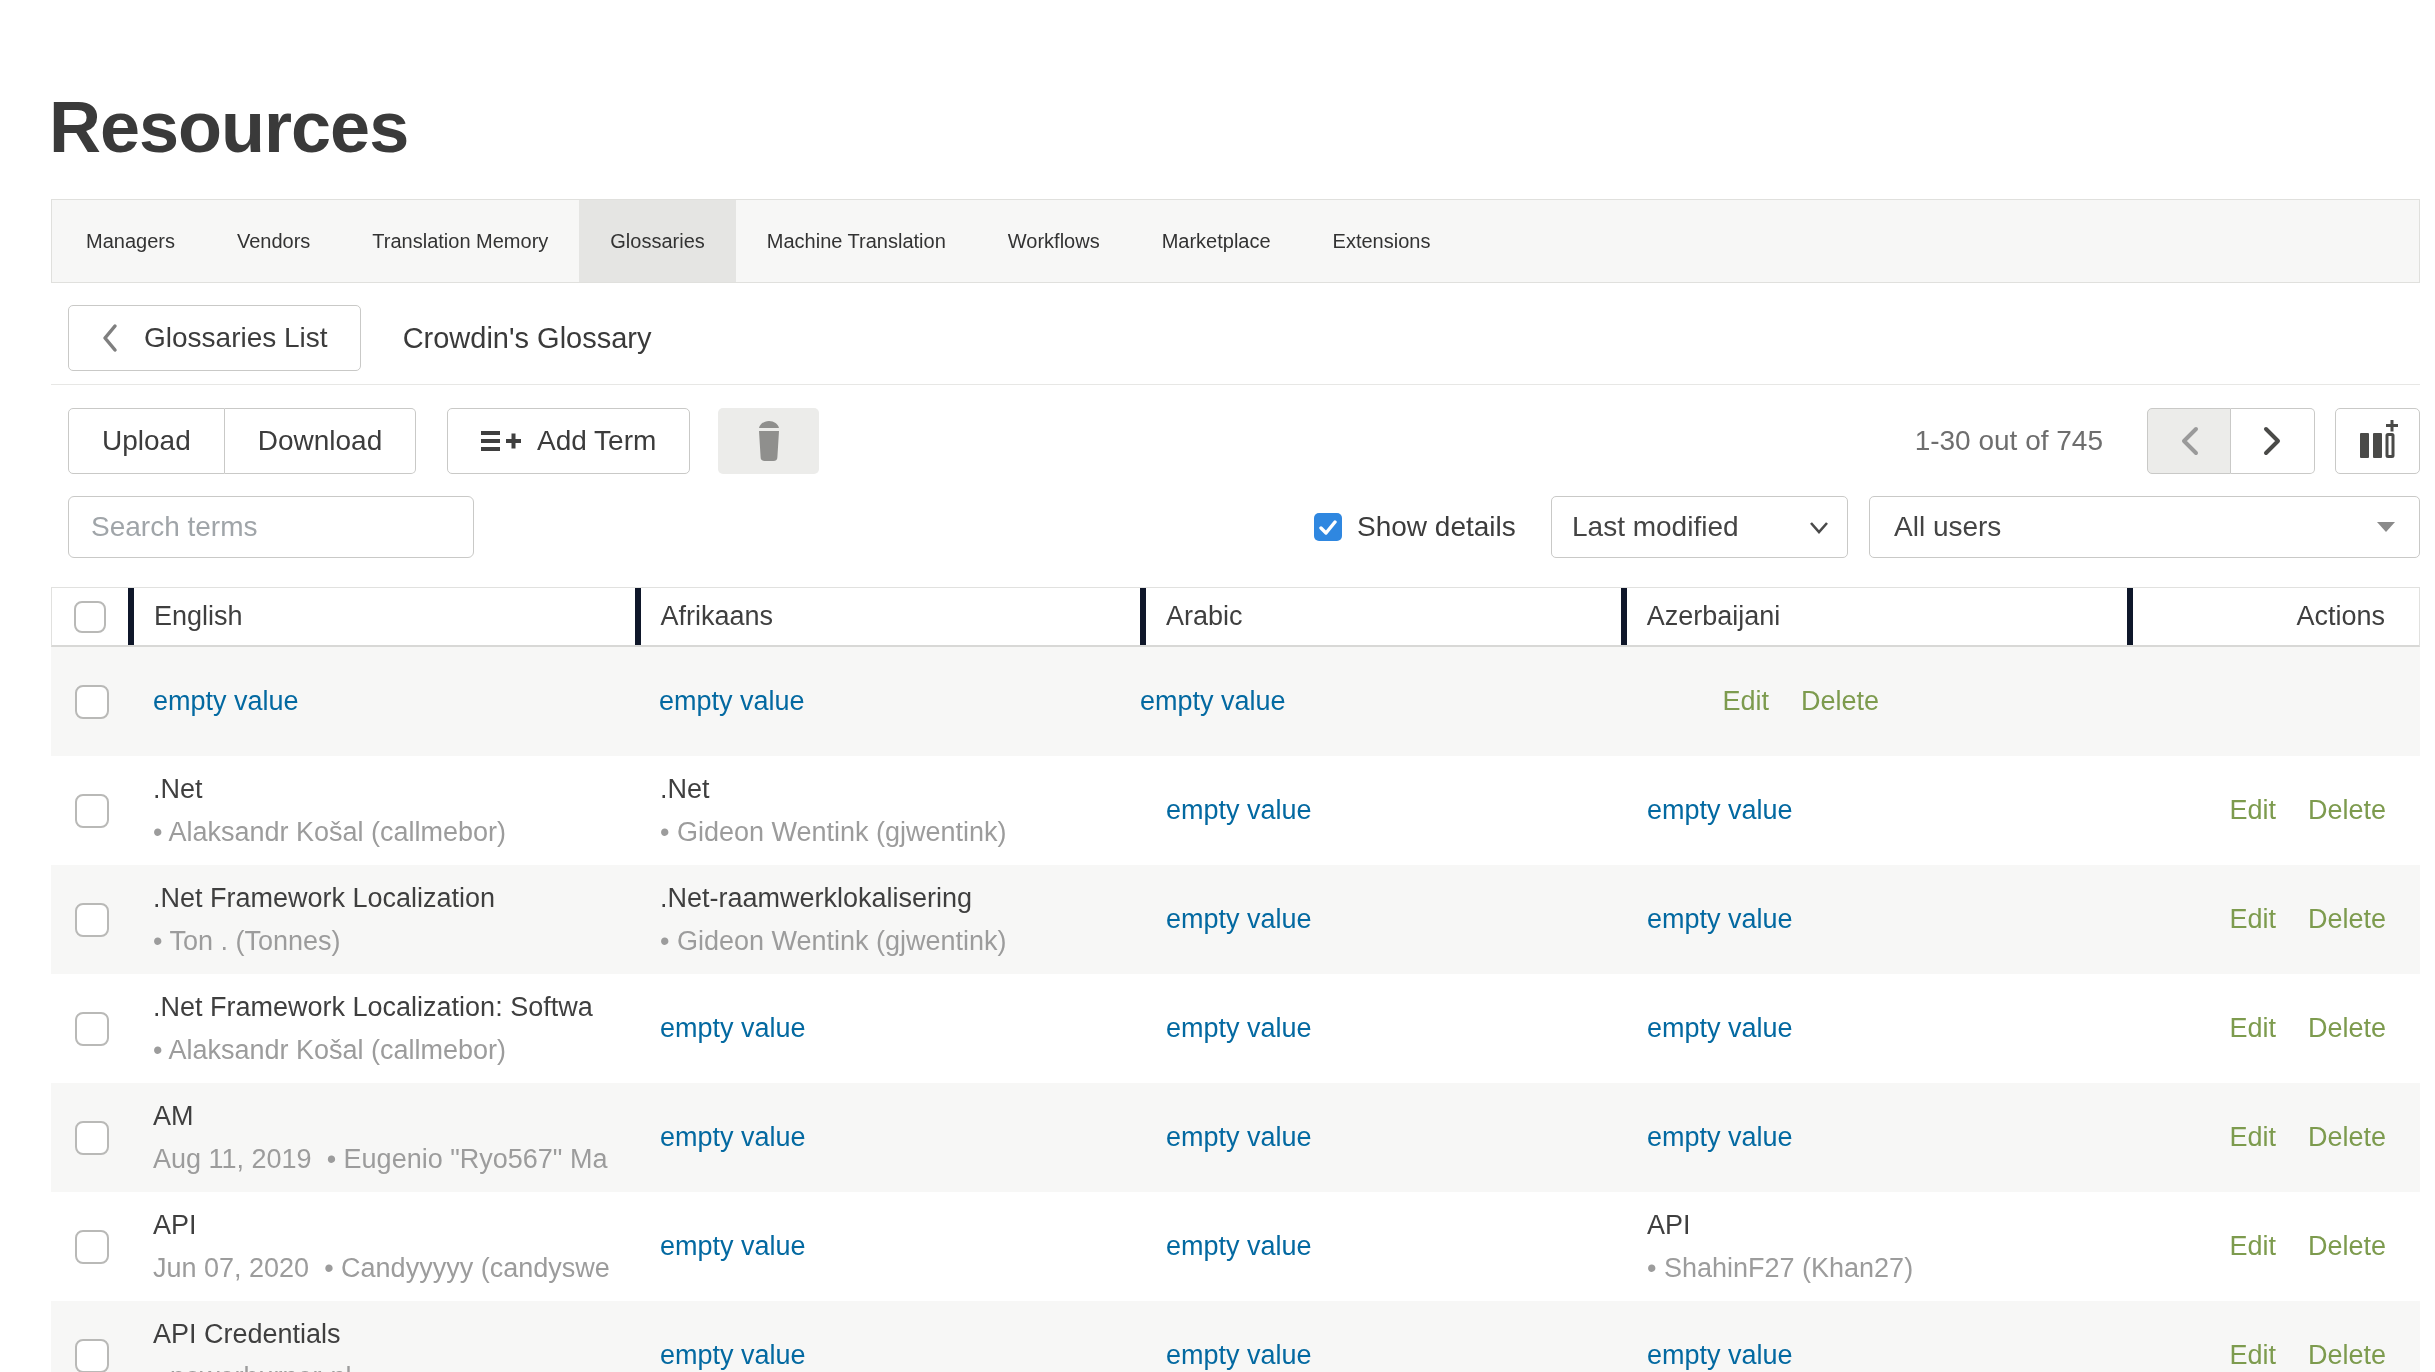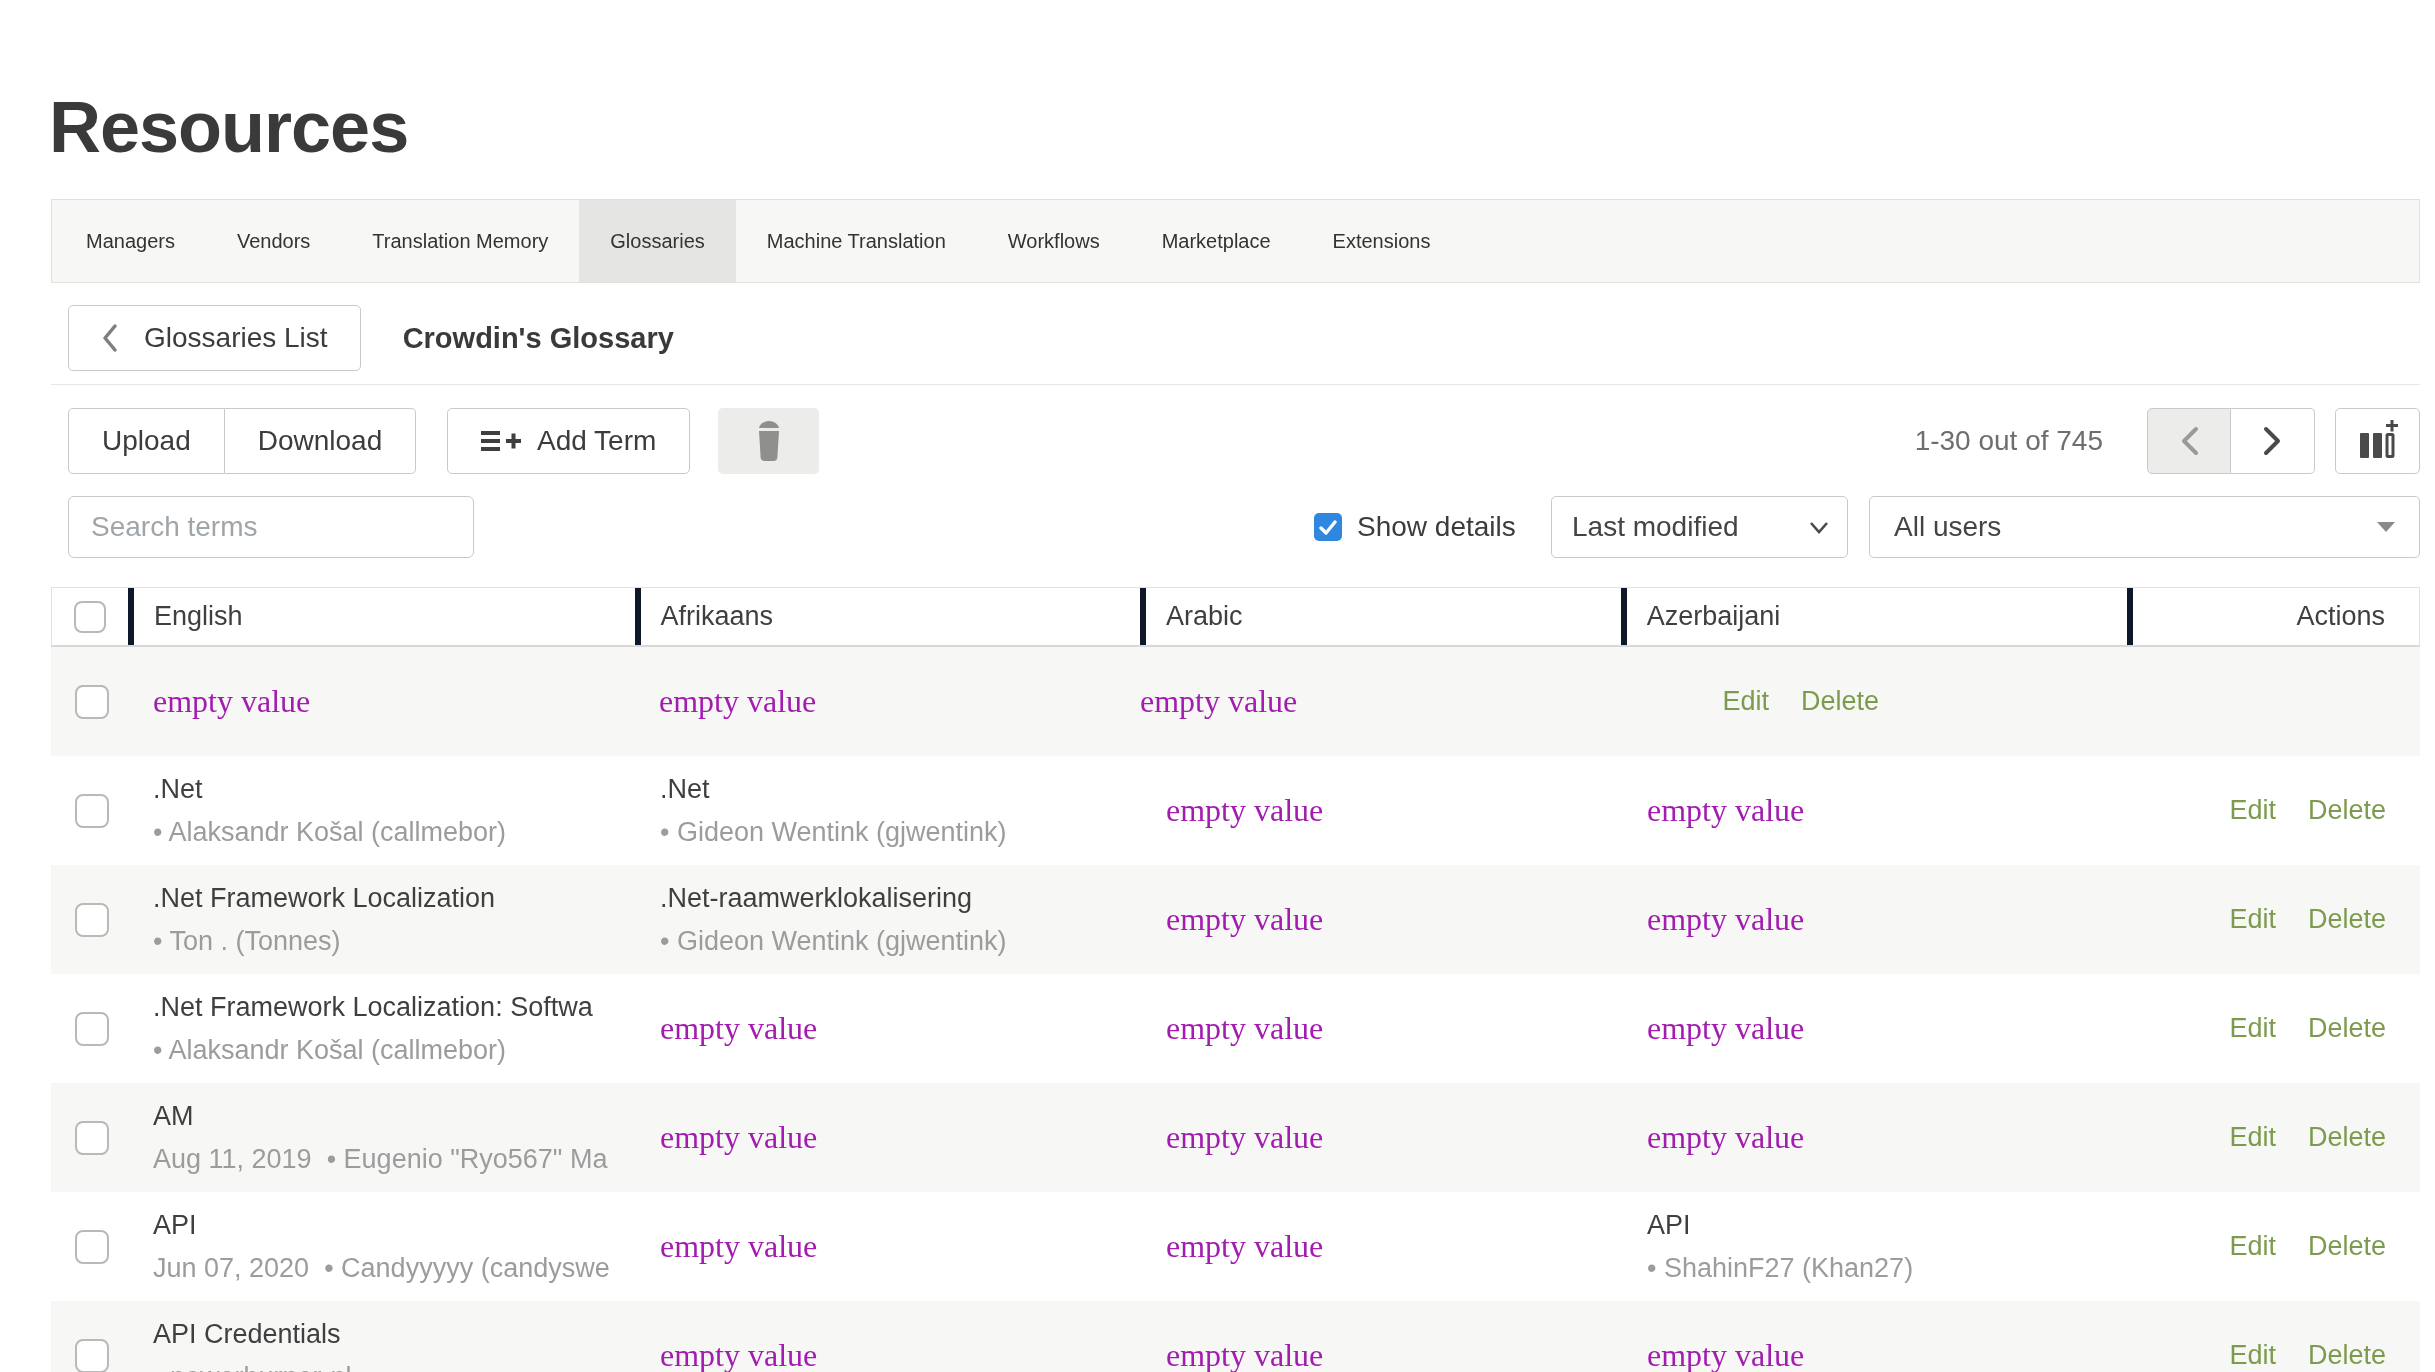--- a/index.html
+++ b/index.html
@@ -16,21 +16,21 @@
     background:#f7f7f6; border:1px solid #e0e0dd; display:flex; align-items:stretch; padding-left:3px;
   }
   .tab { display:flex; align-items:center; padding:0 31px; font-size:20px; color:#333; cursor:pointer; white-space:nowrap; }
   .tab.active { background:#e5e5e3; }
   
   .nav-row { position:absolute; left:68px; top:305px; height:66px; display:flex; align-items:center; }
   .back-btn {
     display:flex; align-items:center; gap:26px; height:66px; padding:2px 32px;
     background:#fff; border:1px solid #c9c9c7; border-radius:5px; font-size:28px; color:#3c3c3c; cursor:pointer;
   }
-  .glossary-title { margin-left:42px; font-size:29px; font-weight:700; color:#3a3a3a; }
+  .glossary-title { margin-left:42px; font-size:29px; font-weight:400; color:#3a3a3a; }
   .section-divider { position:absolute; left:51px; top:384px; width:2369px; height:1px; background:#e7e7e5; }
   
   .toolbar { position:absolute; left:0; top:408px; width:2435px; height:66px; }
   .btn {
     display:inline-flex; align-items:center; justify-content:center; height:66px; padding:0 33px;
     background:#fff; border:1px solid #c9c9c7; font-size:28px; color:#3c3c3c; cursor:pointer; white-space:nowrap;
   }
   .btn-group { position:absolute; left:68px; top:0; display:flex; }
   .btn-group .btn:first-child { border-radius:5px 0 0 5px; }
   .btn-group .btn:last-child { border-radius:0 5px 5px 0; border-left:none; }
@@ -72,21 +72,21 @@
   .col-af { width:506px; }
   .col-ar { width:481px; }
   .col-az { width:507px; }
   .col-actions { width:286px; }
   .trow { display:flex; height:109px; }
   .trow.striped { background:#f7f7f6; }
   .cell { display:flex; flex-direction:column; justify-content:center; padding-left:20px; overflow:hidden; }
   .checkcell { display:flex; align-items:center; justify-content:center; padding-left:0; }
   .term { font-size:27px; color:#3f3f3f; white-space:pre; line-height:34px; }
   .meta { font-size:27px; color:#9c9c9c; white-space:pre; line-height:34px; margin-top:9px; }
-  .empty-val { font-size:32px; color:#a21caf; white-space:nowrap;font-family:Liberation Serif, serif; }
+  .empty-val { font-size:27px; color:#0369a1; white-space:nowrap; }
   .actions-cell { flex-direction:row; align-items:center; justify-content:flex-end; padding-right:34px; gap:32px; }
   .link-action { font-size:27px; color:#7d9b4e; cursor:pointer; text-decoration:none; white-space:nowrap; }
   .checkbox { width:34px; height:34px; border:2px solid #b9b9b7; border-radius:8px; background:#fff; cursor:pointer; }
   .thead .checkbox { width:32px; height:32px; }
 </style>
 </head>
 <body>
 
 <h1 class="page-title">Resources</h1>
 

